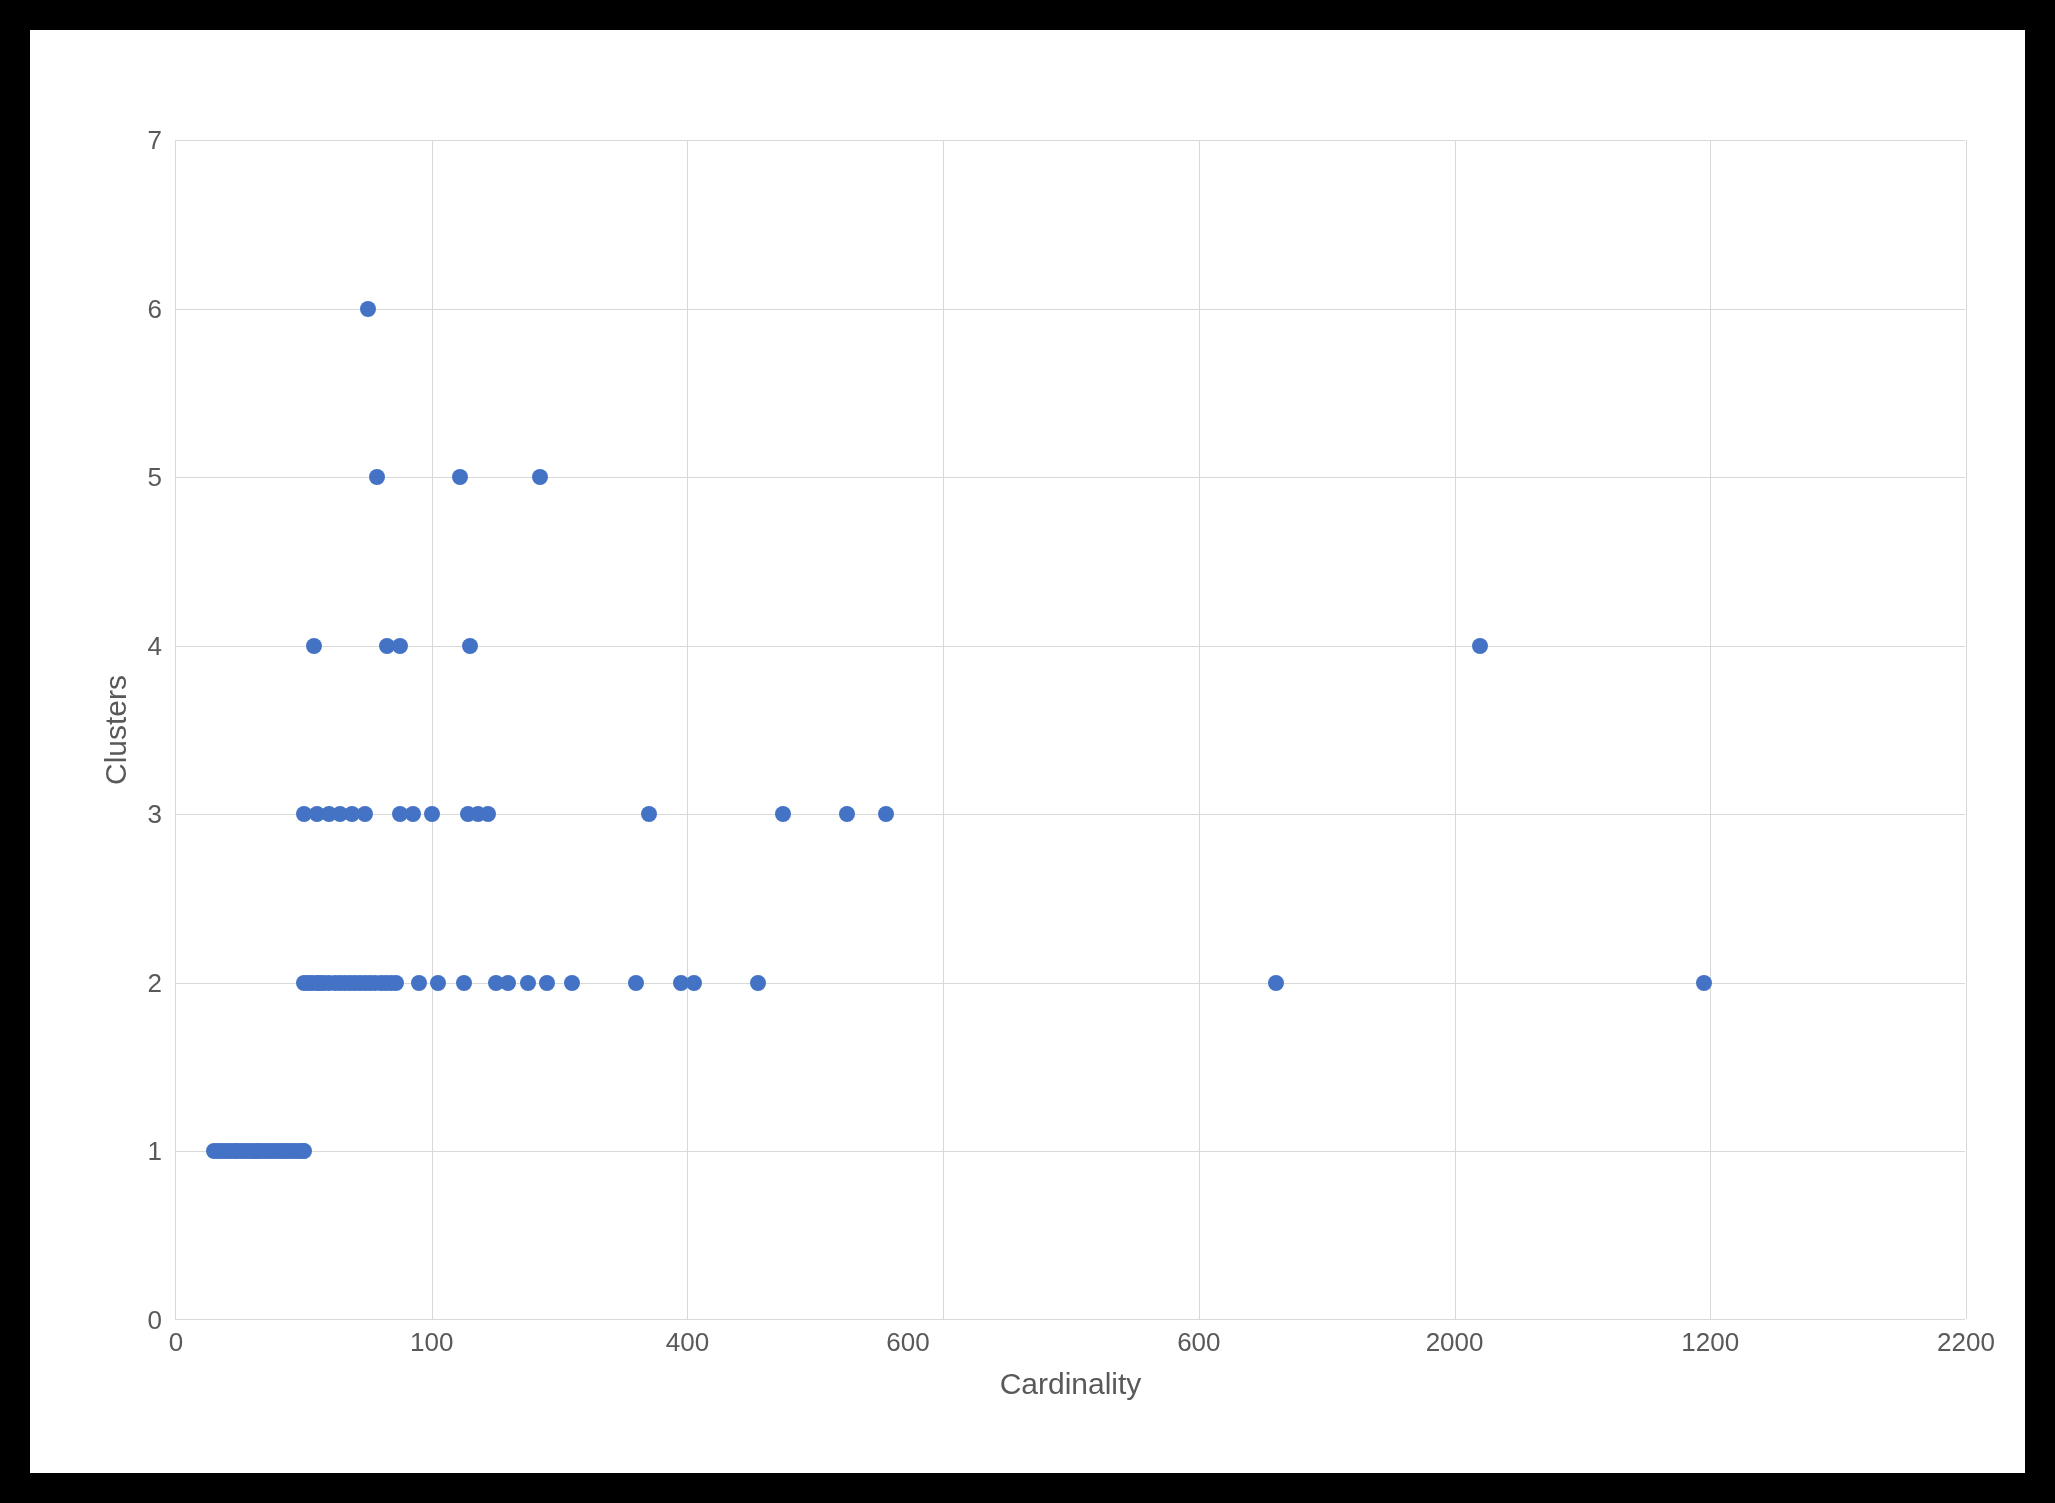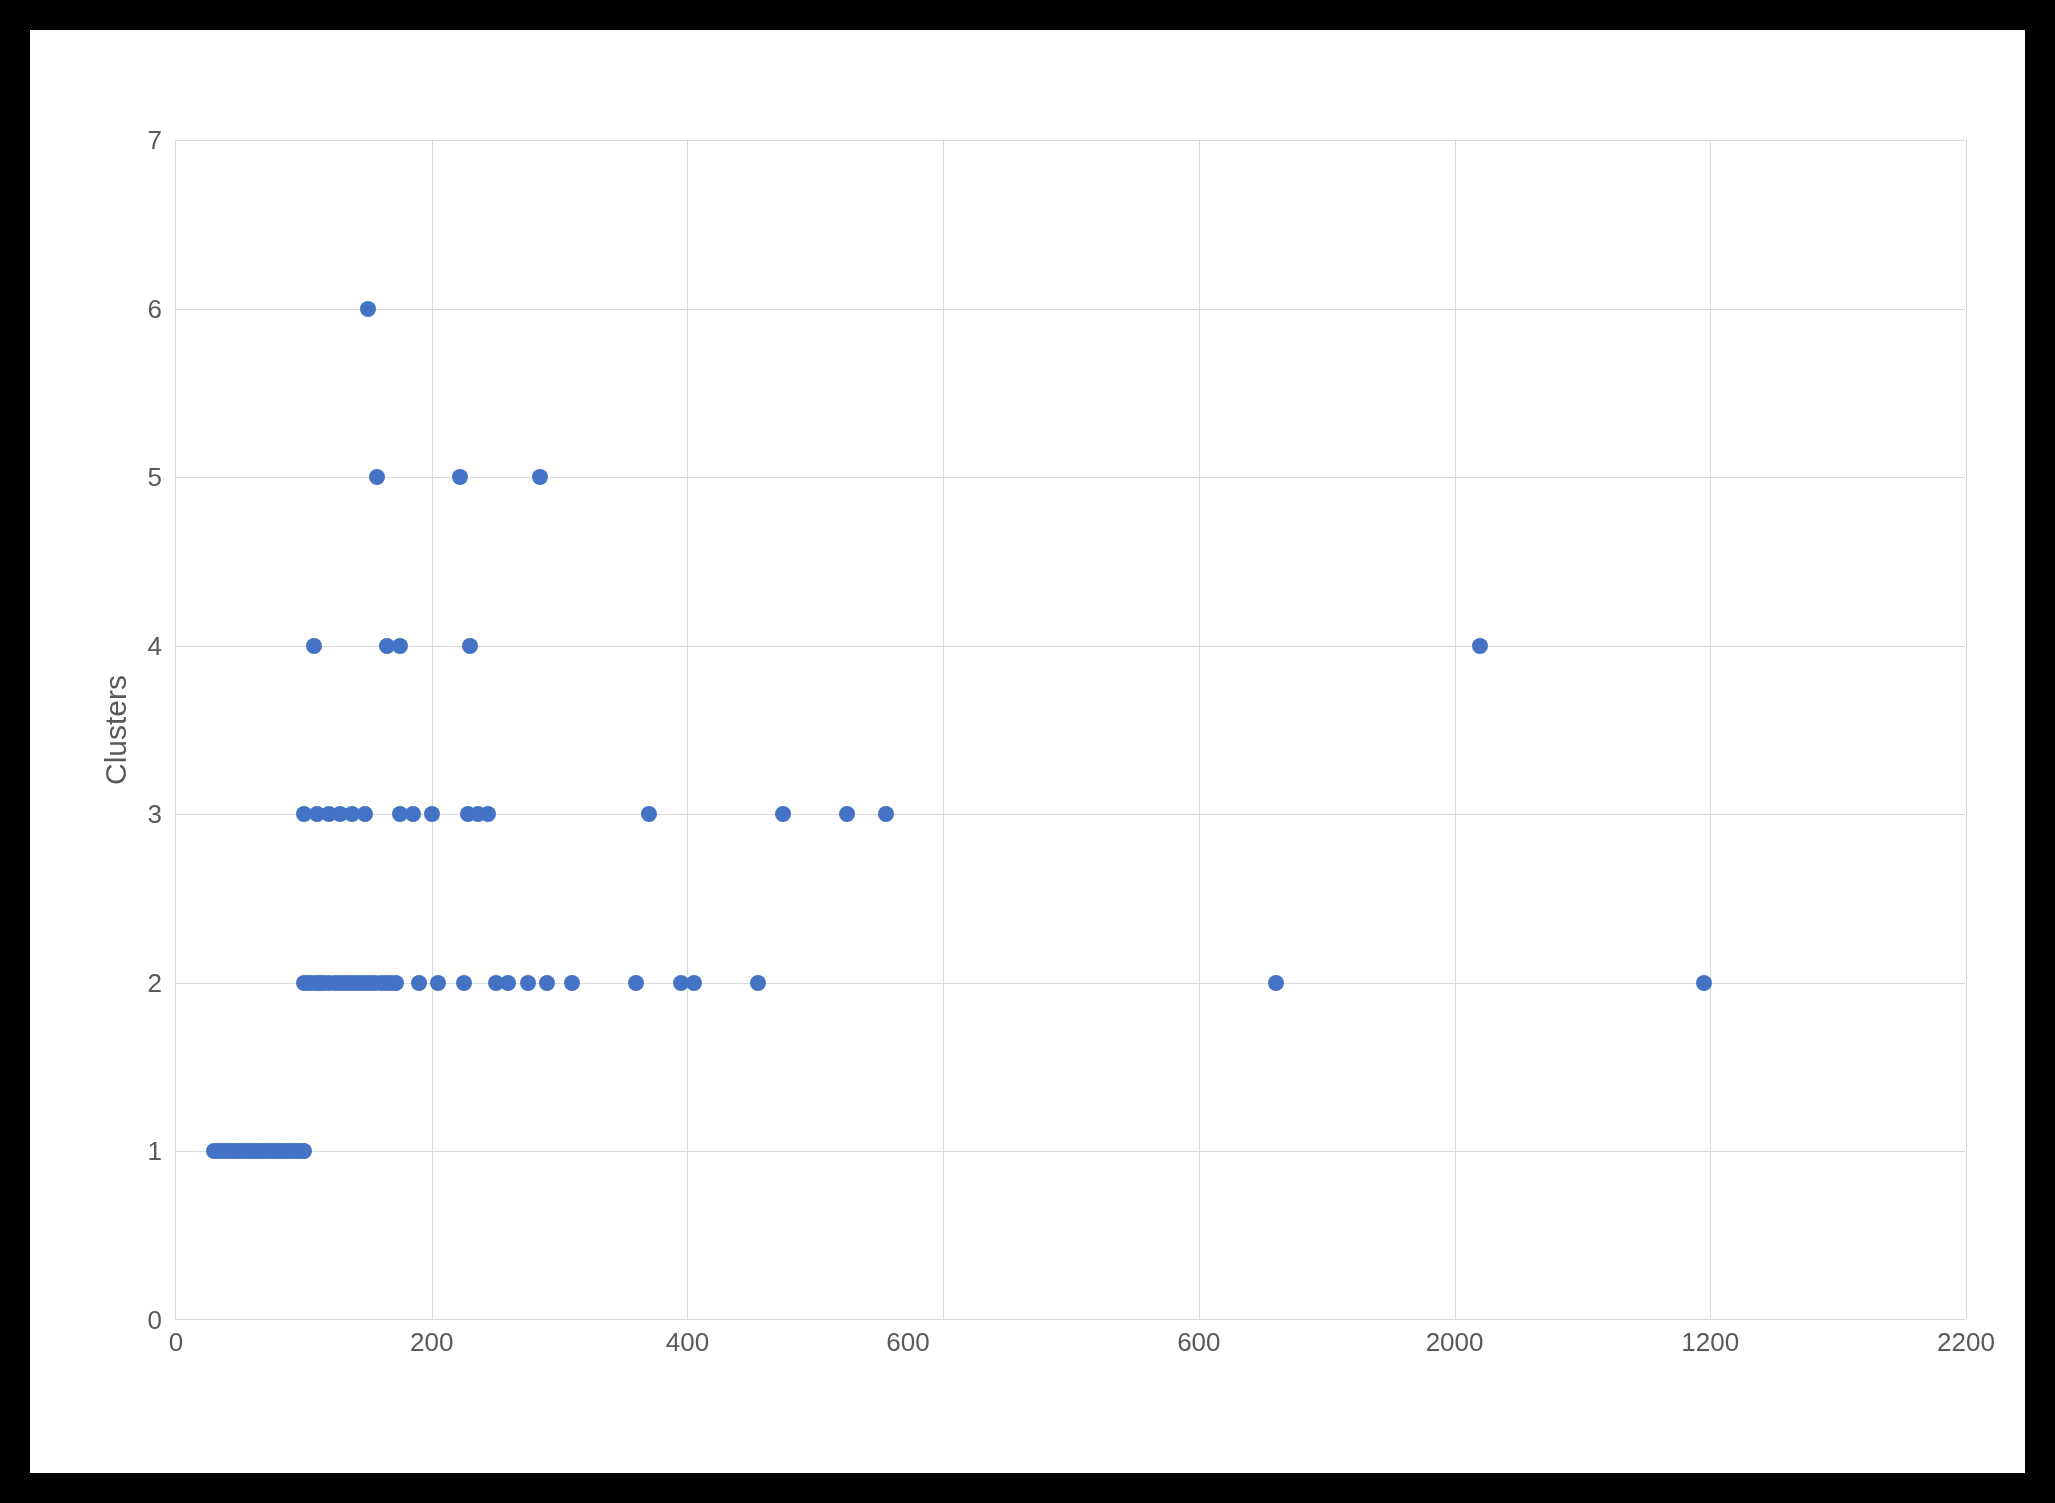--- a/index.html
+++ b/index.html
@@ -107,39 +107,40 @@
 </head>
 <body>
 
 <div class="outer">
   <div class="inner">
 
 
     <div class="plot" id="plot">
 
       <div class="ylabel">Clusters</div>
+      <div class="xlabel">Cardinality</div>
 
     <div class="ytick" style="top: 1180px;">0</div>
         <div class="ygrid" style="top: 1011.43px;"></div>
         <div class="ytick" style="top: 1011.43px;">1</div>
         <div class="ygrid" style="top: 842.857px;"></div>
         <div class="ytick" style="top: 842.857px;">2</div>
         <div class="ygrid" style="top: 674.286px;"></div>
         <div class="ytick" style="top: 674.286px;">3</div>
         <div class="ygrid" style="top: 505.714px;"></div>
         <div class="ytick" style="top: 505.714px;">4</div>
         <div class="ygrid" style="top: 337.143px;"></div>
         <div class="ytick" style="top: 337.143px;">5</div>
         <div class="ygrid" style="top: 168.571px;"></div>
         <div class="ytick" style="top: 168.571px;">6</div>
         <div class="ygrid" style="top: 0px;"></div>
         <div class="ytick" style="top: 0px;">7</div>
         <div class="xtick" style="left: 0px;">0</div>
         <div class="xgrid" style="left: 255.714px;"></div>
-        <div class="xtick" style="left: 255.714px;">200</div>
+        <div class="xtick" style="left: 255.714px;">100</div>
         <div class="xgrid" style="left: 511.429px;"></div>
         <div class="xtick" style="left: 511.429px;">400</div>
         <div class="xgrid" style="left: 767.143px;"></div>
         <div class="xtick" style="left: 732px;">600</div>
         <div class="xgrid" style="left: 1022.86px;"></div>
         <div class="xtick" style="left: 1022.86px;">600</div>
         <div class="xgrid" style="left: 1278.57px;"></div>
         <div class="xtick" style="left: 1278.57px;">2000</div>
         <div class="xgrid" style="left: 1534.29px;"></div>
         <div class="xtick" style="left: 1534.29px;">1200</div>

